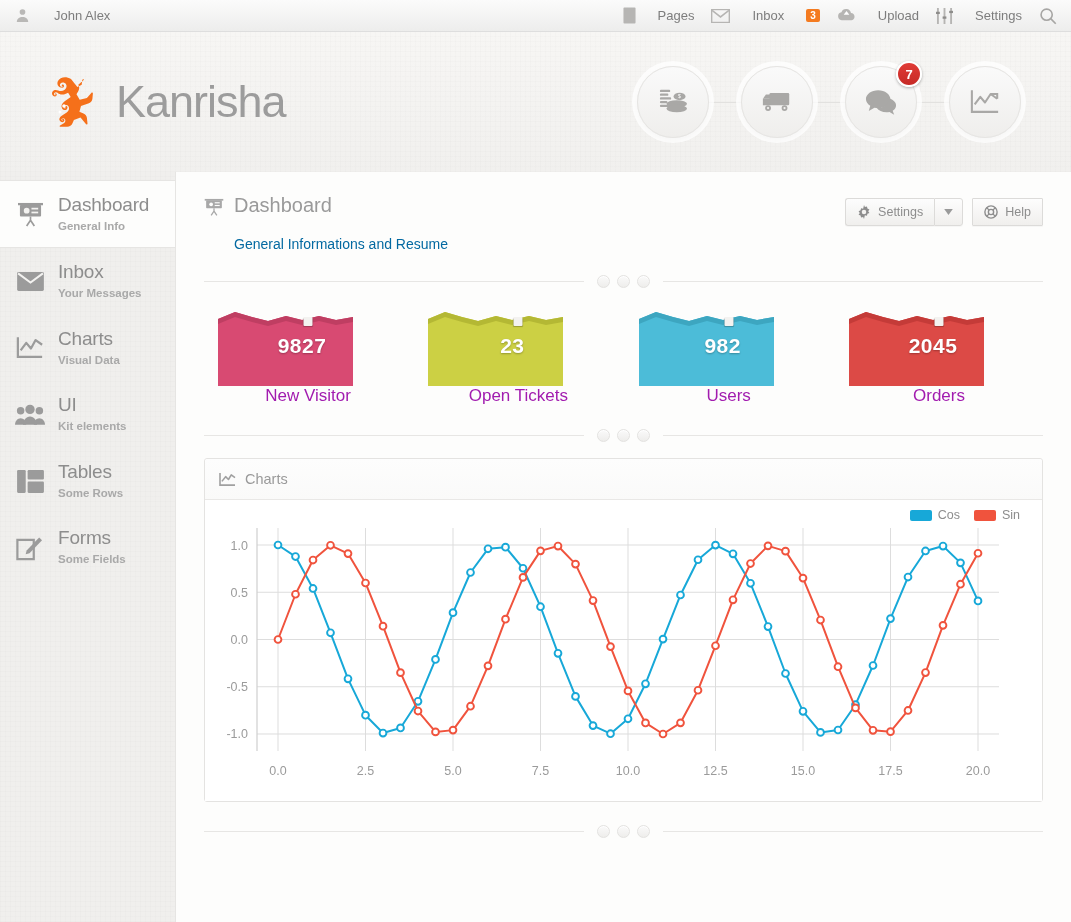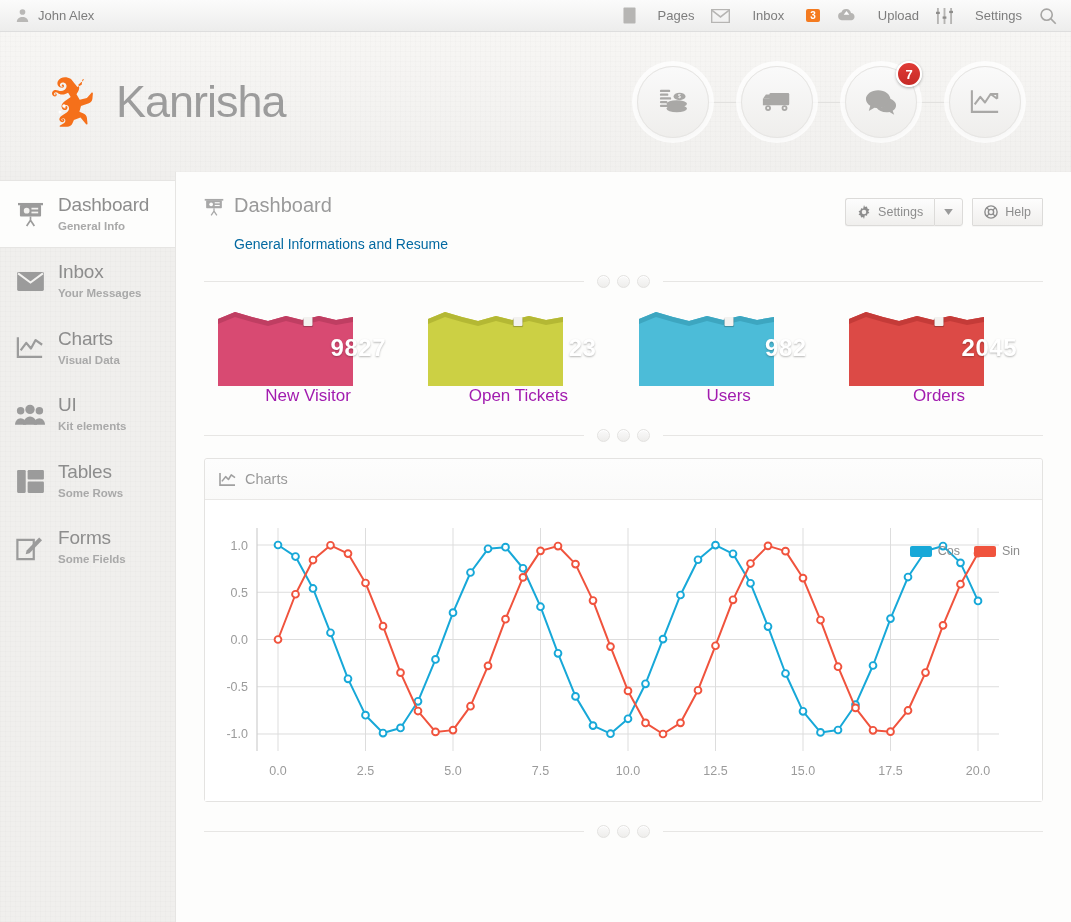--- a/index.html
+++ b/index.html
@@ -13,21 +13,21 @@
     position:relative;
   }
   
   .topbar{
     height:32px; width:100%;
     background:linear-gradient(to bottom,#fbfbfb,#ededec);
     border-bottom:1px solid #dedede;
     display:flex; align-items:center;
     padding:0 14px; position:relative; z-index:40;
   }
-  .tb-user{ display:flex; align-items:center; gap:7px; }
+  .tb-user{ display:flex; align-items:center; gap:23px; }
   .tb-username{ font-size:13px; color:#7d7d7d; }
   .tb-right{ margin-left:auto; display:flex; align-items:center; gap:17px; }
   .tb-item{ display:flex; align-items:center; gap:22px; font-size:13px; color:#7d7d7d; cursor:pointer;}
   .tb-badge{
     background:#f47b20; color:#fff; font-size:10px; font-weight:bold;
     padding:1px 4px; border-radius:2px; line-height:1.15;
   }
   .ico{ display:inline-block; vertical-align:middle; }
   .ico svg{ display:block; }
 
@@ -132,24 +132,23 @@
     box-shadow:inset 0 1px 0 #fff;
   }
 
   
   .stats{ display:flex; justify-content:space-between; padding:4px 14px 0 14px;}
   .stat{ width:180px; text-align:center; position:relative;}
   .stat-card{ position:relative; height:78px; }
   .stat-card svg{ position:absolute; left:0; top:0; }
   .stat-num{
     position:absolute; left:0; right:12px; top:26px;
-    font-size:24px; color:#fff; font-weight:bold;
+    font-size:21px; color:#fff; font-weight:bold;
     text-shadow:0 1px 2px rgba(0,0,0,0.28);
     letter-spacing:0.5px;
-    text-align:right;
   }
   .stat-pin{
     position:absolute; left:50%; top:9px; transform:translateX(-50%);
     width:9px; height:9px; background:#f3f2f0;
     border-radius:1px; box-shadow:0 1px 1px rgba(0,0,0,.25);
   }
   .stat-label{ font-size:17px; color:#a21caf; }
 
   
   .panel{
@@ -159,21 +158,21 @@
   .panel-head{
     display:flex; align-items:center; gap:9px;
     padding:12px 14px; border-bottom:1px solid #e9e8e6;
     background:linear-gradient(to bottom,#fdfdfd,#fafaf9);
     border-radius:3px 3px 0 0;
   }
   .panel-title{ font-size:14.5px; color:#9a9a9a;}
   .panel-body{ padding:6px 8px 6px 4px; position:relative; background:#fff;}
   .legend{
     position:absolute; right:22px; top:8px;
-    display:flex; gap:14px; align-items:center; z-index:6;margin-top:36px;
+    display:flex; gap:14px; align-items:center; z-index:6;
   }
   .lg{ display:flex; align-items:center; gap:6px; font-size:12.5px; color:#8d8d8d;}
   .lg-sw{ width:22px; height:11px; border-radius:2px; display:block;}
 </style>
 </head>
 <body>
 
 <div class="topbar">
   <div class="tb-user">
     <span class="ico">

